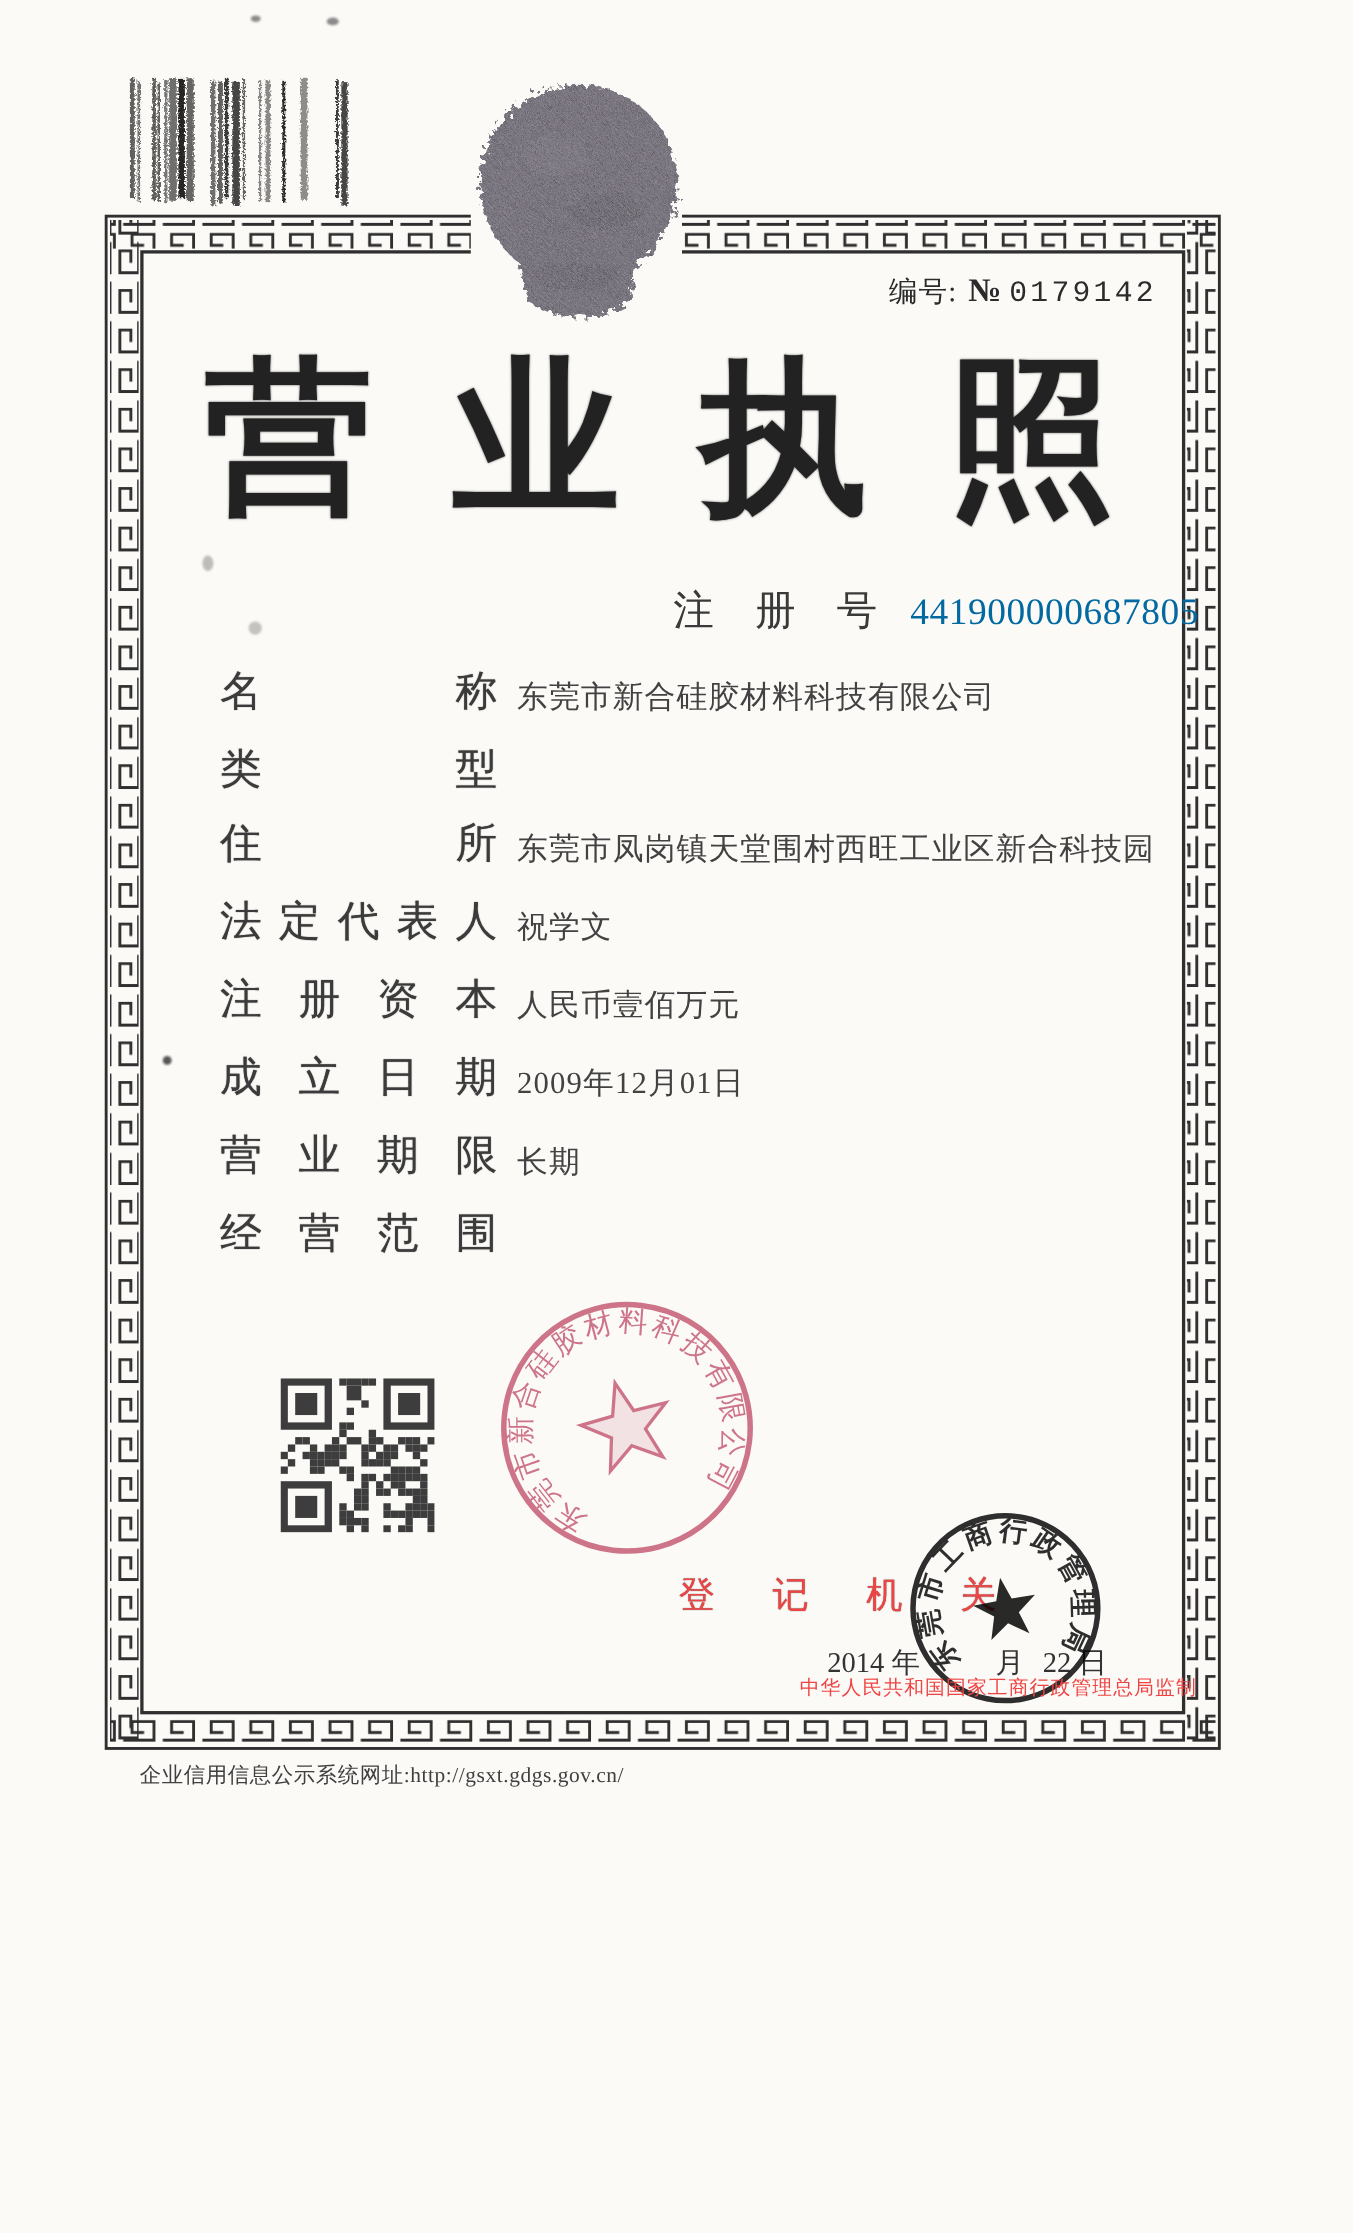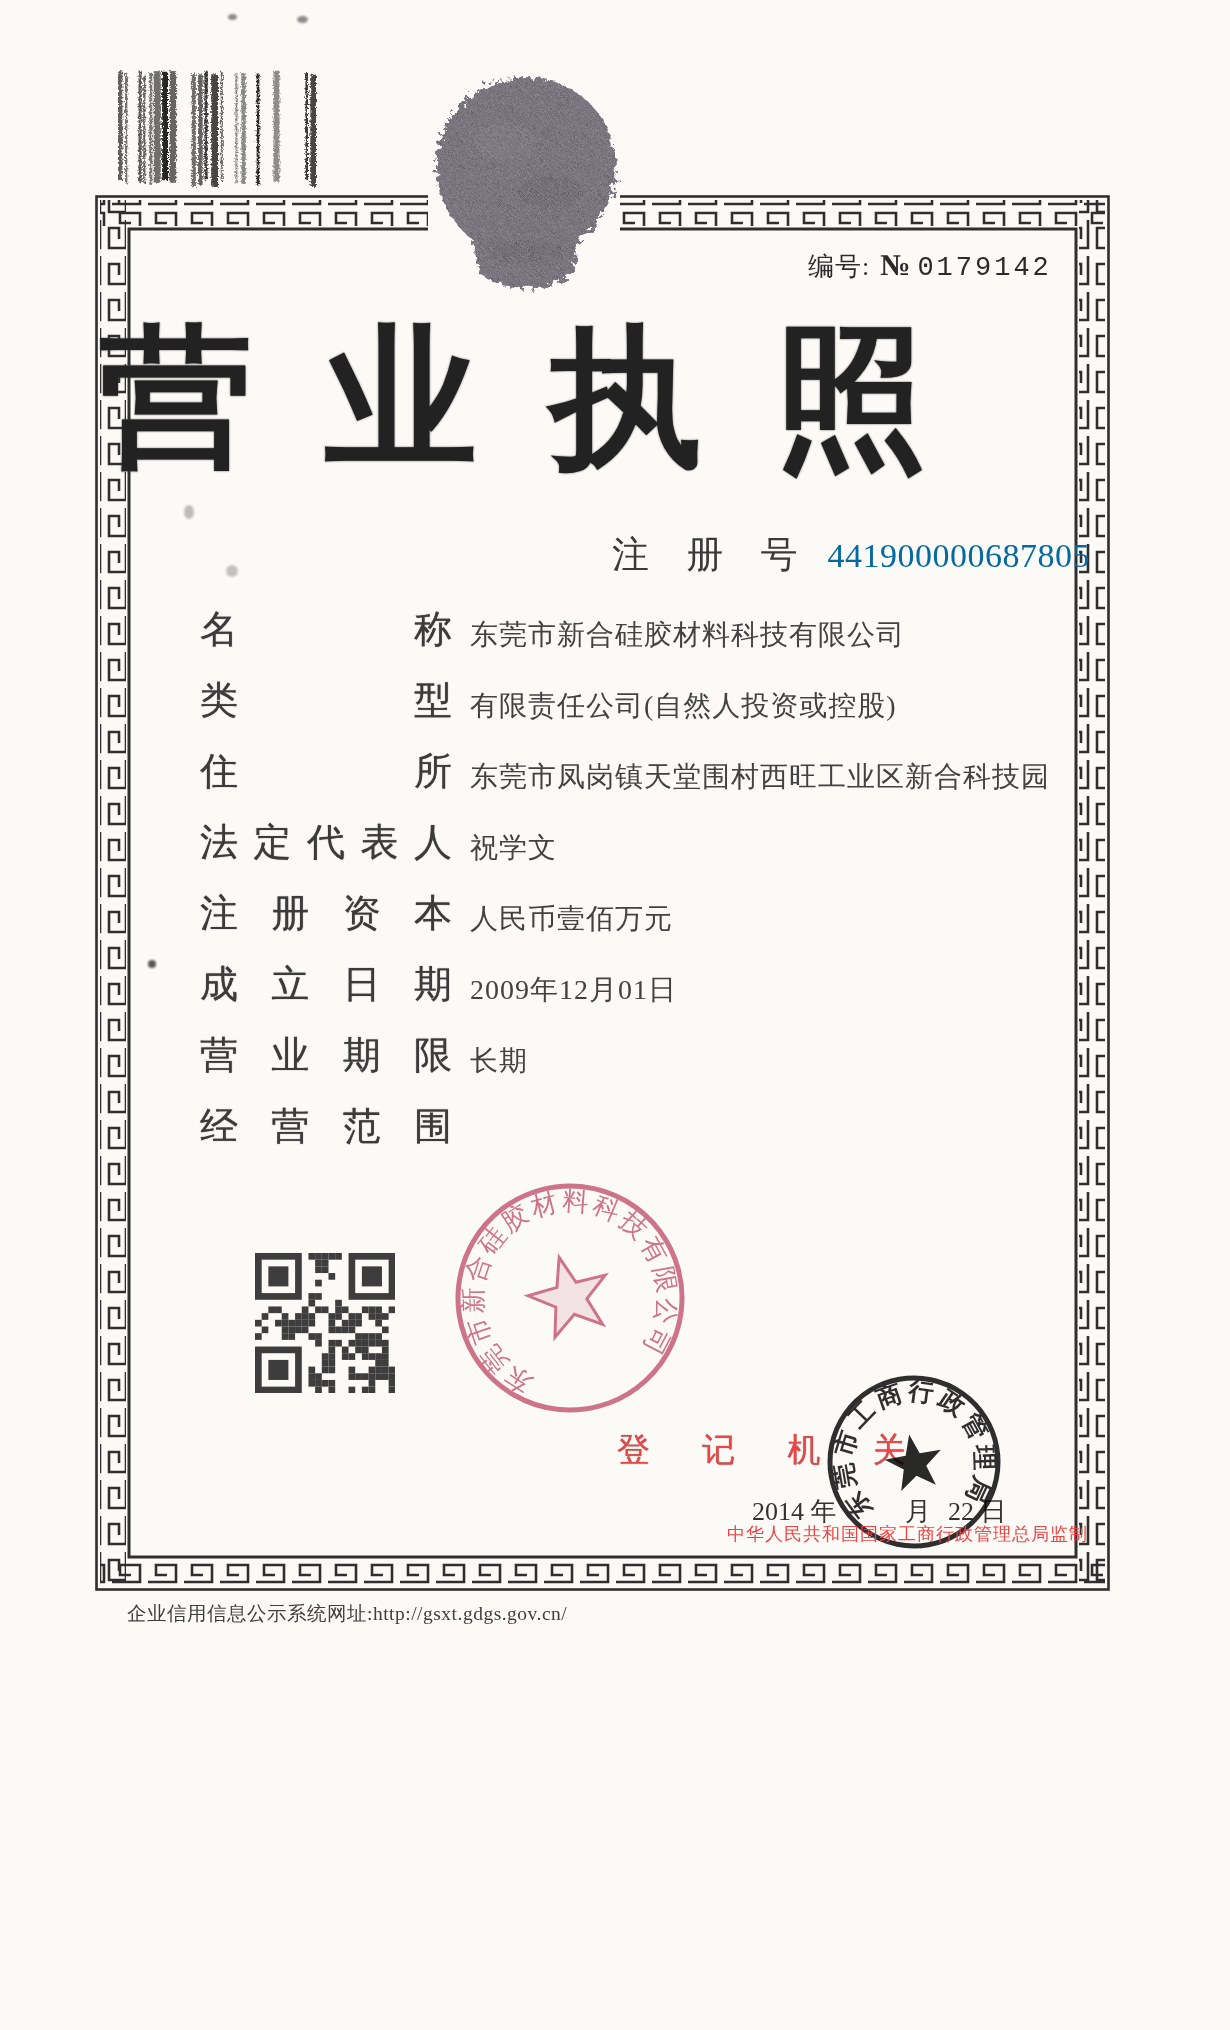--- a/index.html
+++ b/index.html
@@ -9,21 +9,21 @@
     font-family:"Liberation Serif","DejaVu Serif",serif;
     color:#2e2e2e;overflow:hidden;
   }
   .abs{position:absolute;}
   
   .serial{top:248px;left:795px;width:270px;font-size:26px;color:#2b2b2b;letter-spacing:1px;white-space:nowrap;margin-left:13px;}
   .serial .nosym{font-weight:bold;font-size:30px;padding:0 6px 0 10px;}
   .serial .digits{font-family:"Liberation Mono","DejaVu Sans Mono",monospace;font-size:27px;letter-spacing:3px;}
   
   .title{
-    top:322px;left:100px;width:1010px;text-align:left;
+    top:322px;left:100px;width:1010px;text-align:center;
     font-family:"DejaVu Sans","Liberation Sans",sans-serif;
     font-weight:bold;font-size:152px;line-height:1;letter-spacing:10px;
     color:#222;text-shadow:0 0 2px #444;white-space:nowrap;
   }
   
   .regline{top:530px;left:612px;white-space:nowrap;color:#3a3a3a;}
   .regline .rlabel{font-size:37px;letter-spacing:14px;margin-right:16px;}
   .regline .rnum{font-size:34px;letter-spacing:0.5px;color:#0369a1;}
   
   .fields{top:610px;left:200px;width:880px;}
@@ -140,21 +140,20 @@
         <span>名</span>
         <span>称</span>
       </div>
       <div class="fvalue">东莞市新合硅胶材料科技有限公司</div>
     </div>
     <div class="row">
       <div class="flabel">
         <span>类</span>
         <span>型</span>
       </div>
-      <div class="fvalue">有限责任公司(自然人投资或控股)</div>
     </div>
     <div class="row">
       <div class="flabel">
         <span>住</span>
         <span>所</span>
       </div>
       <div class="fvalue">东莞市凤岗镇天堂围村西旺工业区新合科技园</div>
     </div>
     <div class="row">
       <div class="flabel">

